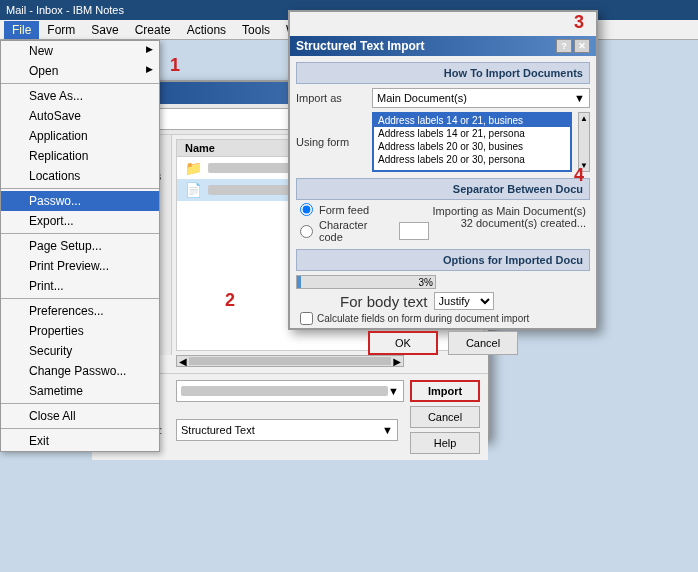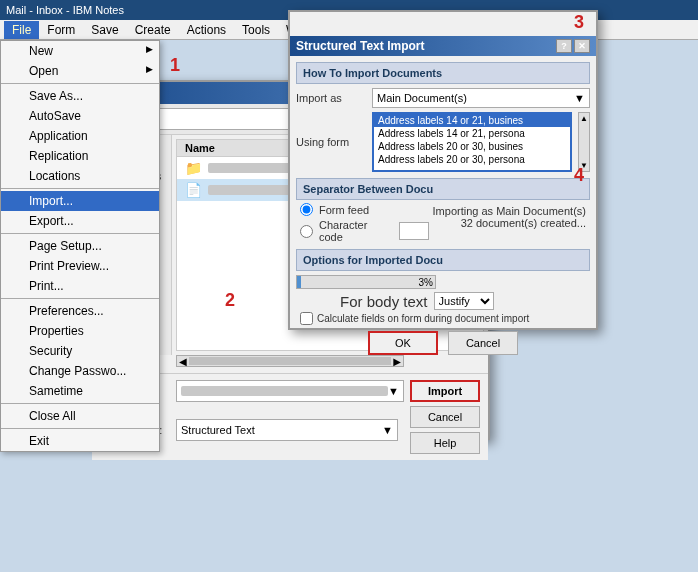--- a/index.html
+++ b/index.html
@@ -329,20 +329,21 @@
       margin-top: 24px;
     }
     .struct-section {
       background: #d0d8e8;
       border: 1px solid #a0b0c8;
       margin: 6px 6px 0 6px;
       padding: 4px 6px;
       font-size: 11px;
       color: #1a3a5c;
       font-weight: bold;
+      text-align: right;
     }
     .struct-body {
       padding: 0 6px;
     }
     .struct-row {
       display: flex;
       align-items: center;
       gap: 6px;
       margin-top: 4px;
     }
@@ -512,21 +513,21 @@
 <div class="file-menu">
   <div class="file-menu-item has-arrow">New</div>
   <div class="file-menu-item has-arrow">Open</div>
   <div class="file-menu-item separator"></div>
   <div class="file-menu-item">Save As...</div>
   <div class="file-menu-item">AutoSave</div>
   <div class="file-menu-item">Application</div>
   <div class="file-menu-item">Replication</div>
   <div class="file-menu-item">Locations</div>
   <div class="file-menu-item separator"></div>
-  <div class="file-menu-item active-item">Import...</div>
+  <div class="file-menu-item active-item">Passwo...</div>
   <div class="file-menu-item">Export...</div>
   <div class="file-menu-item separator"></div>
   <div class="file-menu-item">Page Setup...</div>
   <div class="file-menu-item">Print Preview...</div>
   <div class="file-menu-item">Print...</div>
   <div class="file-menu-item separator"></div>
   <div class="file-menu-item">Preferences...</div>
   <div class="file-menu-item">Properties</div>
   <div class="file-menu-item">Security</div>
   <div class="file-menu-item">Change Passwo...</div>

